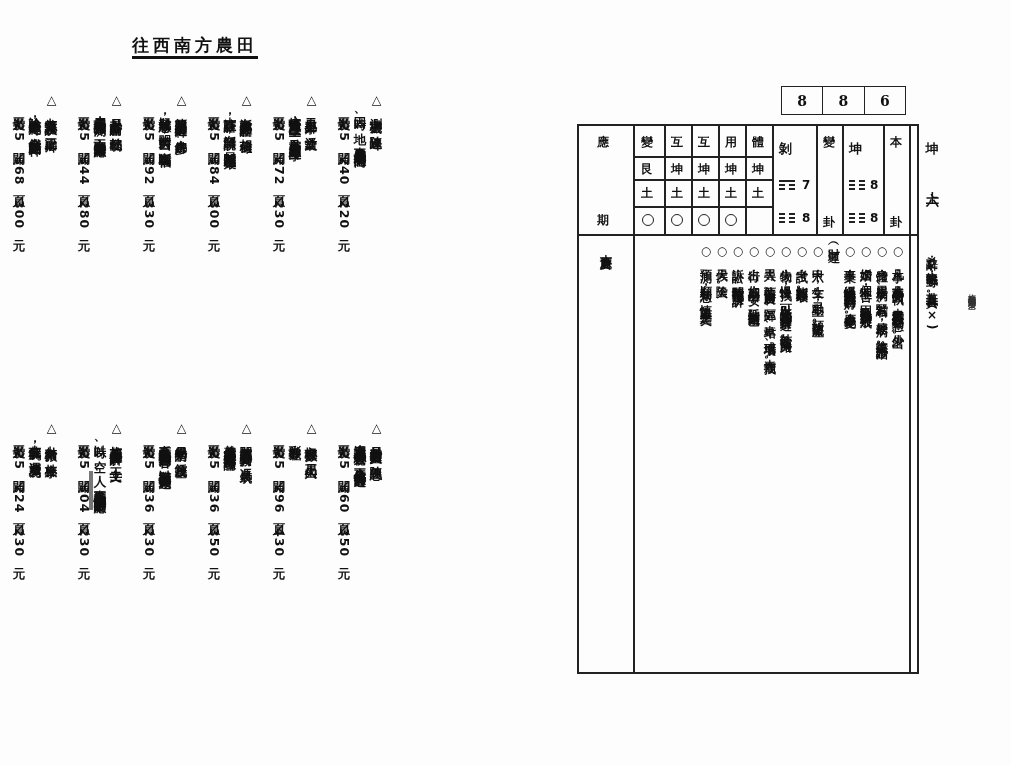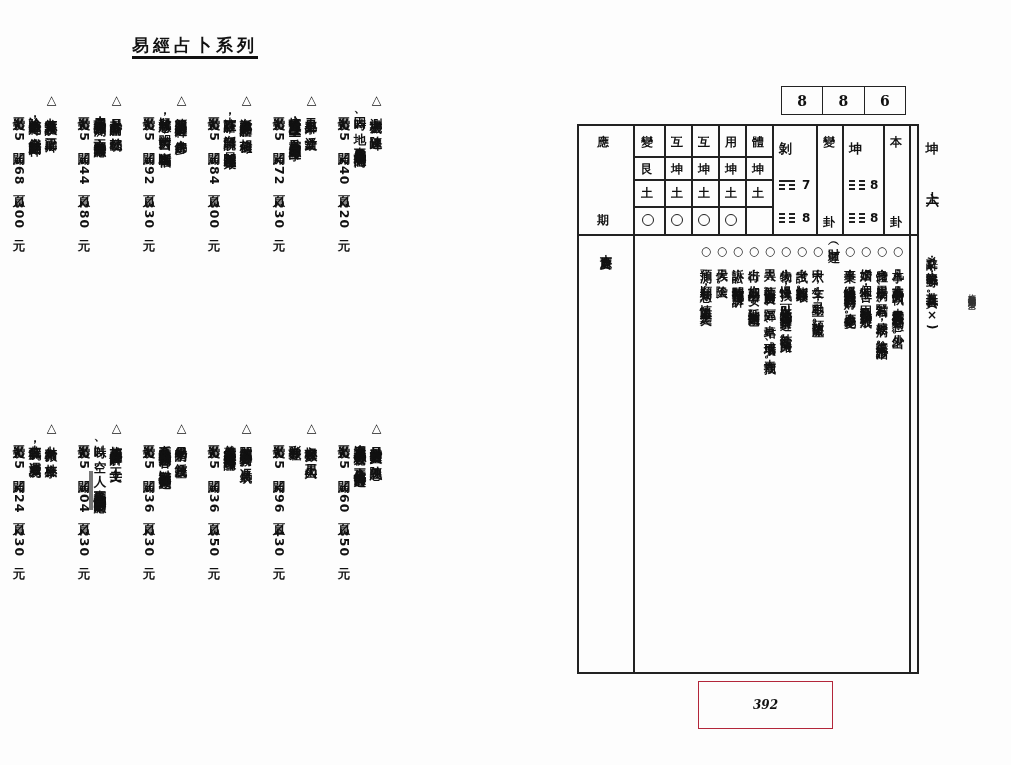--- a/index.html
+++ b/index.html
@@ -61,21 +61,21 @@
     display:flex; align-items:center; justify-content:center;
   }
   .page-num-box span { font-family:"DejaVu Serif", serif; font-style:italic; font-weight:bold; font-size:12px; }
   .binding-mark { position:absolute; left:-381px; top:445px; width:4px; height:65px;
      background:linear-gradient(to bottom,transparent 0 40%, #777 40% 100%); }
 </style>
 </head>
 <body>
 
 <div class="page left-page">
-  <div class="series-title">易經占卜系列</div>
+  <div class="series-title">往西南方農田</div>
 
   <div class="book-block" style="left:335px;top:92px;">
     <div class="vcol" style="left:34px;top:0">△測字玄機／陳達峰</div>
     <div class="vcol" style="left:18px;top:15px">因時、地、事及感覺所測應有不同</div>
     <div class="vcol" style="left:2px;top:15px">平裝／25開／240頁／220元</div>
   </div>
   <div class="book-block" style="left:270px;top:92px;">
     <div class="vcol" style="left:34px;top:0">△天星卜卦學／潘文欽</div>
     <div class="vcol" style="left:18px;top:15px">較優於西洋占星學，爲一高層次的應用占星學</div>
     <div class="vcol" style="left:2px;top:15px">平裝／25開／272頁／230元</div>
@@ -239,16 +239,13 @@
     <div class="body-col" style="left:200px;top:118px">○失物：慢慢找，可以在方形物旁神桌附近，外往西南大路。</div>
     <div class="body-col" style="left:184px;top:118px">○尋人：往西南方農田、郊區、車站、或墳場、寺廟找。</div>
     <div class="body-col" style="left:168px;top:118px">○出行：如期外出平安，延期返家而已。</div>
     <div class="body-col" style="left:152px;top:118px">○訴訟：時間拖長可勝訴。</div>
     <div class="body-col" style="left:136px;top:118px">○天候：陰天。</div>
     <div class="body-col" style="left:120px;top:118px">○預測：順利如意，慎防血光之災。</div>
 
     <div class="body-col" style="left:20px;top:118px">吉應於夏</div>
   </div>
 
-  <div class="page-num-box">
-    <span>392</span>
-  </div>
 </div>
 
 </body></html>

